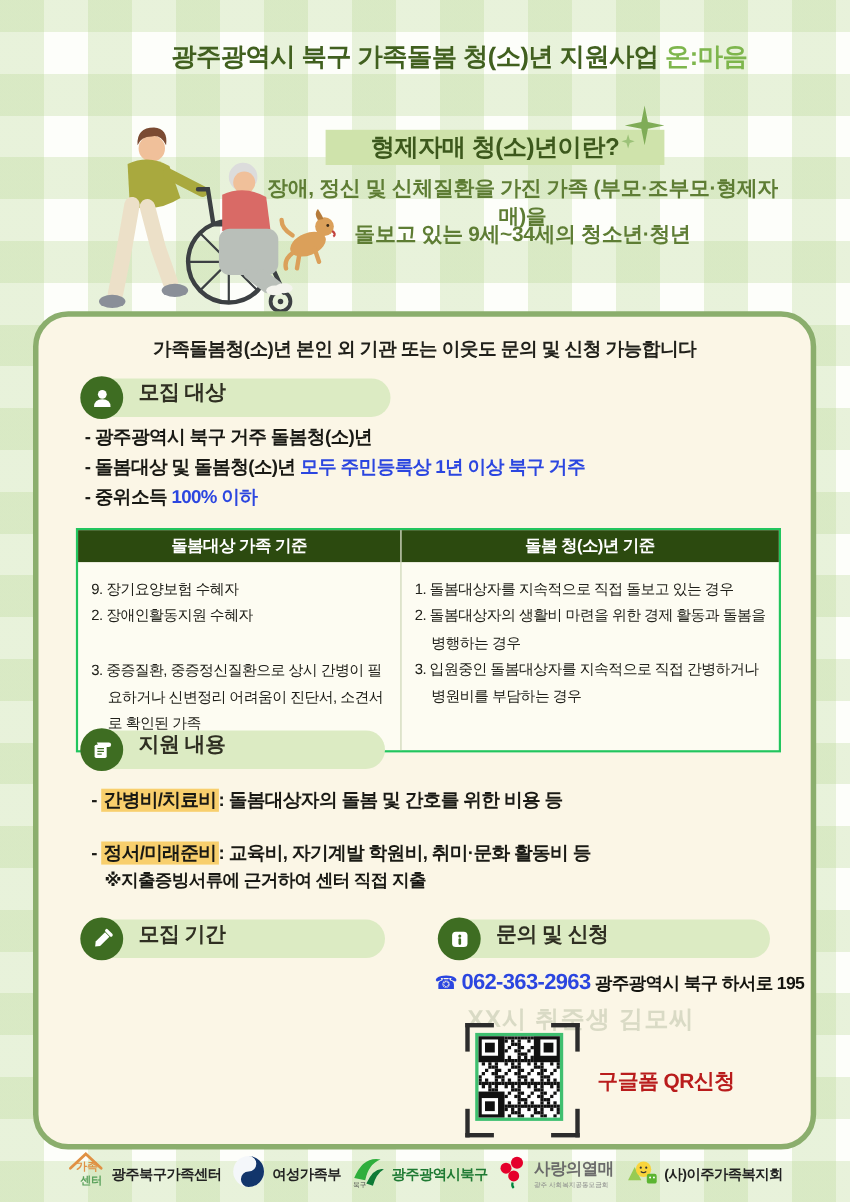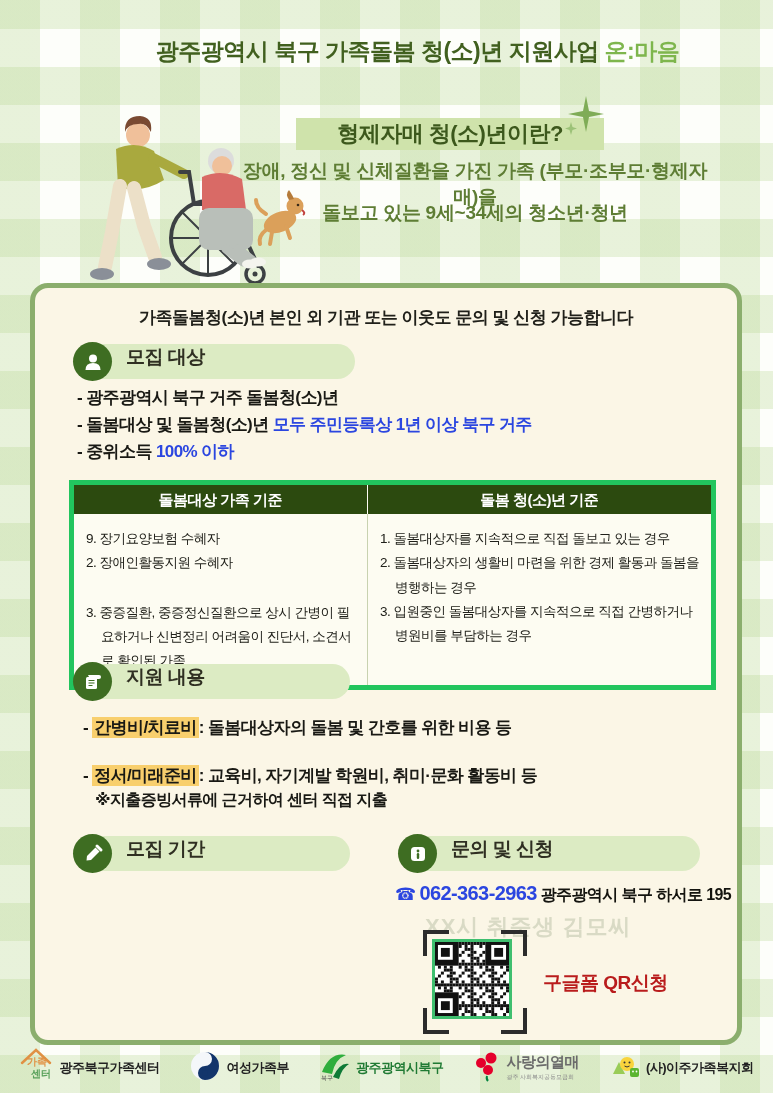--- a/index.html
+++ b/index.html
@@ -17,34 +17,34 @@
   .title .accent{color:#7eb64d;}
   
   .badge{left:296px;top:118px;width:308px;height:32px;background:#cfe3ab;color:#3c581c;
          font-size:22px;font-weight:800;text-align:center;line-height:32px;letter-spacing:-0.5px;}
   .sparkle{left:562px;top:94px;}
   .desc{left:240px;width:470px;text-align:center;color:#5e7d34;font-weight:700;font-size:19px;letter-spacing:-0.3px;}
   .desc1{top:158px;}
   .desc2{top:200px;}
   .illu{left:58px;top:104px;}
   
-  .card{left:30px;top:283px;width:702px;height:752px;background:#fbf6e6;border:5px solid #8bae6d;border-radius:18px;}
+  .card{left:30px;top:283px;width:702px;height:752px;background:#fbf6e6;border:5px solid #8bae6d;border-radius:32px;}
   .notice{left:0;top:18px;width:100%;text-align:center;font-size:17px;font-weight:700;color:#20201a;letter-spacing:-0.5px;}
   .pill{height:35px;background:#dcebc3;border-radius:19px;display:flex;}
   .pill .icon-circle{width:39px;height:39px;border-radius:50%;background:#3e6d22;margin-left:-2px;margin-top:-2px;
         display:flex;align-items:center;justify-content:center;flex:0 0 auto;}
   .pill .pill-label{font-size:19px;font-weight:800;color:#2f2f22;margin-left:14px;letter-spacing:-0.5px;}
   .pill-target{left:40px;top:56px;width:280px;}
   .pill-support{left:40px;top:376px;width:275px;}
   .pill-period{left:40px;top:548px;width:275px;}
   .pill-contact{left:365px;top:548px;width:300px;}
   .bullets{left:42px;top:96px;width:640px;font-size:17px;font-weight:700;color:#191914;line-height:27px;letter-spacing:-0.6px;}
   .blue{color:#2b46e0;}
   
-  .crit-table{left:34px;top:192px;width:637px;border:5px solid #22c55e;background:#fdfcf2;}
+  .crit-table{left:34px;top:192px;width:637px;border:2px solid #22c55e;background:#fdfcf2;}
   .thead{display:flex;background:#2c4a0f;color:#ffffff;font-weight:700;font-size:15px;height:29px;line-height:29px;text-align:center;letter-spacing:-0.5px;}
   .th-family{width:46%;}
   .th-youth{width:54%;border-left:1px solid #fdfcf2;}
   .tbody{display:flex;}
   .tcell{padding:13px 8px 12px 12px;font-size:13.5px;font-weight:500;color:#20201a;line-height:1.8;letter-spacing:-0.5px;}
   .tcell-family{width:46%;box-sizing:border-box;}
   .tcell-youth{width:54%;box-sizing:border-box;border-left:1px solid #c8d2b0;}
   .tcell .li{padding-left:15px;text-indent:-15px;}
   .tcell-family .li:nth-child(3){margin-top:25px;}
   
@@ -62,21 +62,21 @@
   .qr-wrap{left:388px;top:642px;width:104px;height:104px;}
   .qr-wrap .corner{position:absolute;width:22px;height:22px;border:0 solid #2c2c2c;}
   .corner.tl{left:0;top:0;border-left-width:4px;border-top-width:4px;}
   .corner.tr{right:0;top:0;border-right-width:4px;border-top-width:4px;}
   .corner.bl{left:0;bottom:0;border-left-width:4px;border-bottom-width:4px;}
   .corner.br{right:0;bottom:0;border-right-width:4px;border-bottom-width:4px;}
   .qr-box{position:absolute;left:9px;top:9px;width:80px;height:80px;background:#ffffff;border:3px solid #3fbf6f;box-sizing:border-box;}
   .qr-box svg{display:block;width:74px;height:74px;}
   .qr-label{left:508px;top:682px;font-size:19px;font-weight:800;color:#b91c1c;letter-spacing:-0.5px;}
   
-  .footer{left:0;top:1042px;width:100%;height:51px;display:flex;align-items:center;justify-content:center;gap:31px;}
+  .footer{left:0;top:1042px;width:100%;height:51px;display:flex;align-items:center;justify-content:center;gap:10px;}
   .logo{display:flex;align-items:center;gap:6px;}
   .logo .lbl{font-size:13px;font-weight:800;color:#222222;letter-spacing:-0.5px;}
   .logo .lbl-green{color:#1f7a33;}
   .logo .lbl-gray{color:#6b6b6b;font-size:15px;}
   .logo .sub{font-size:6px;color:#8a8a8a;display:block;margin-top:1px;}
 </style>
 </head>
 <body>
 
 <div class="poster">

